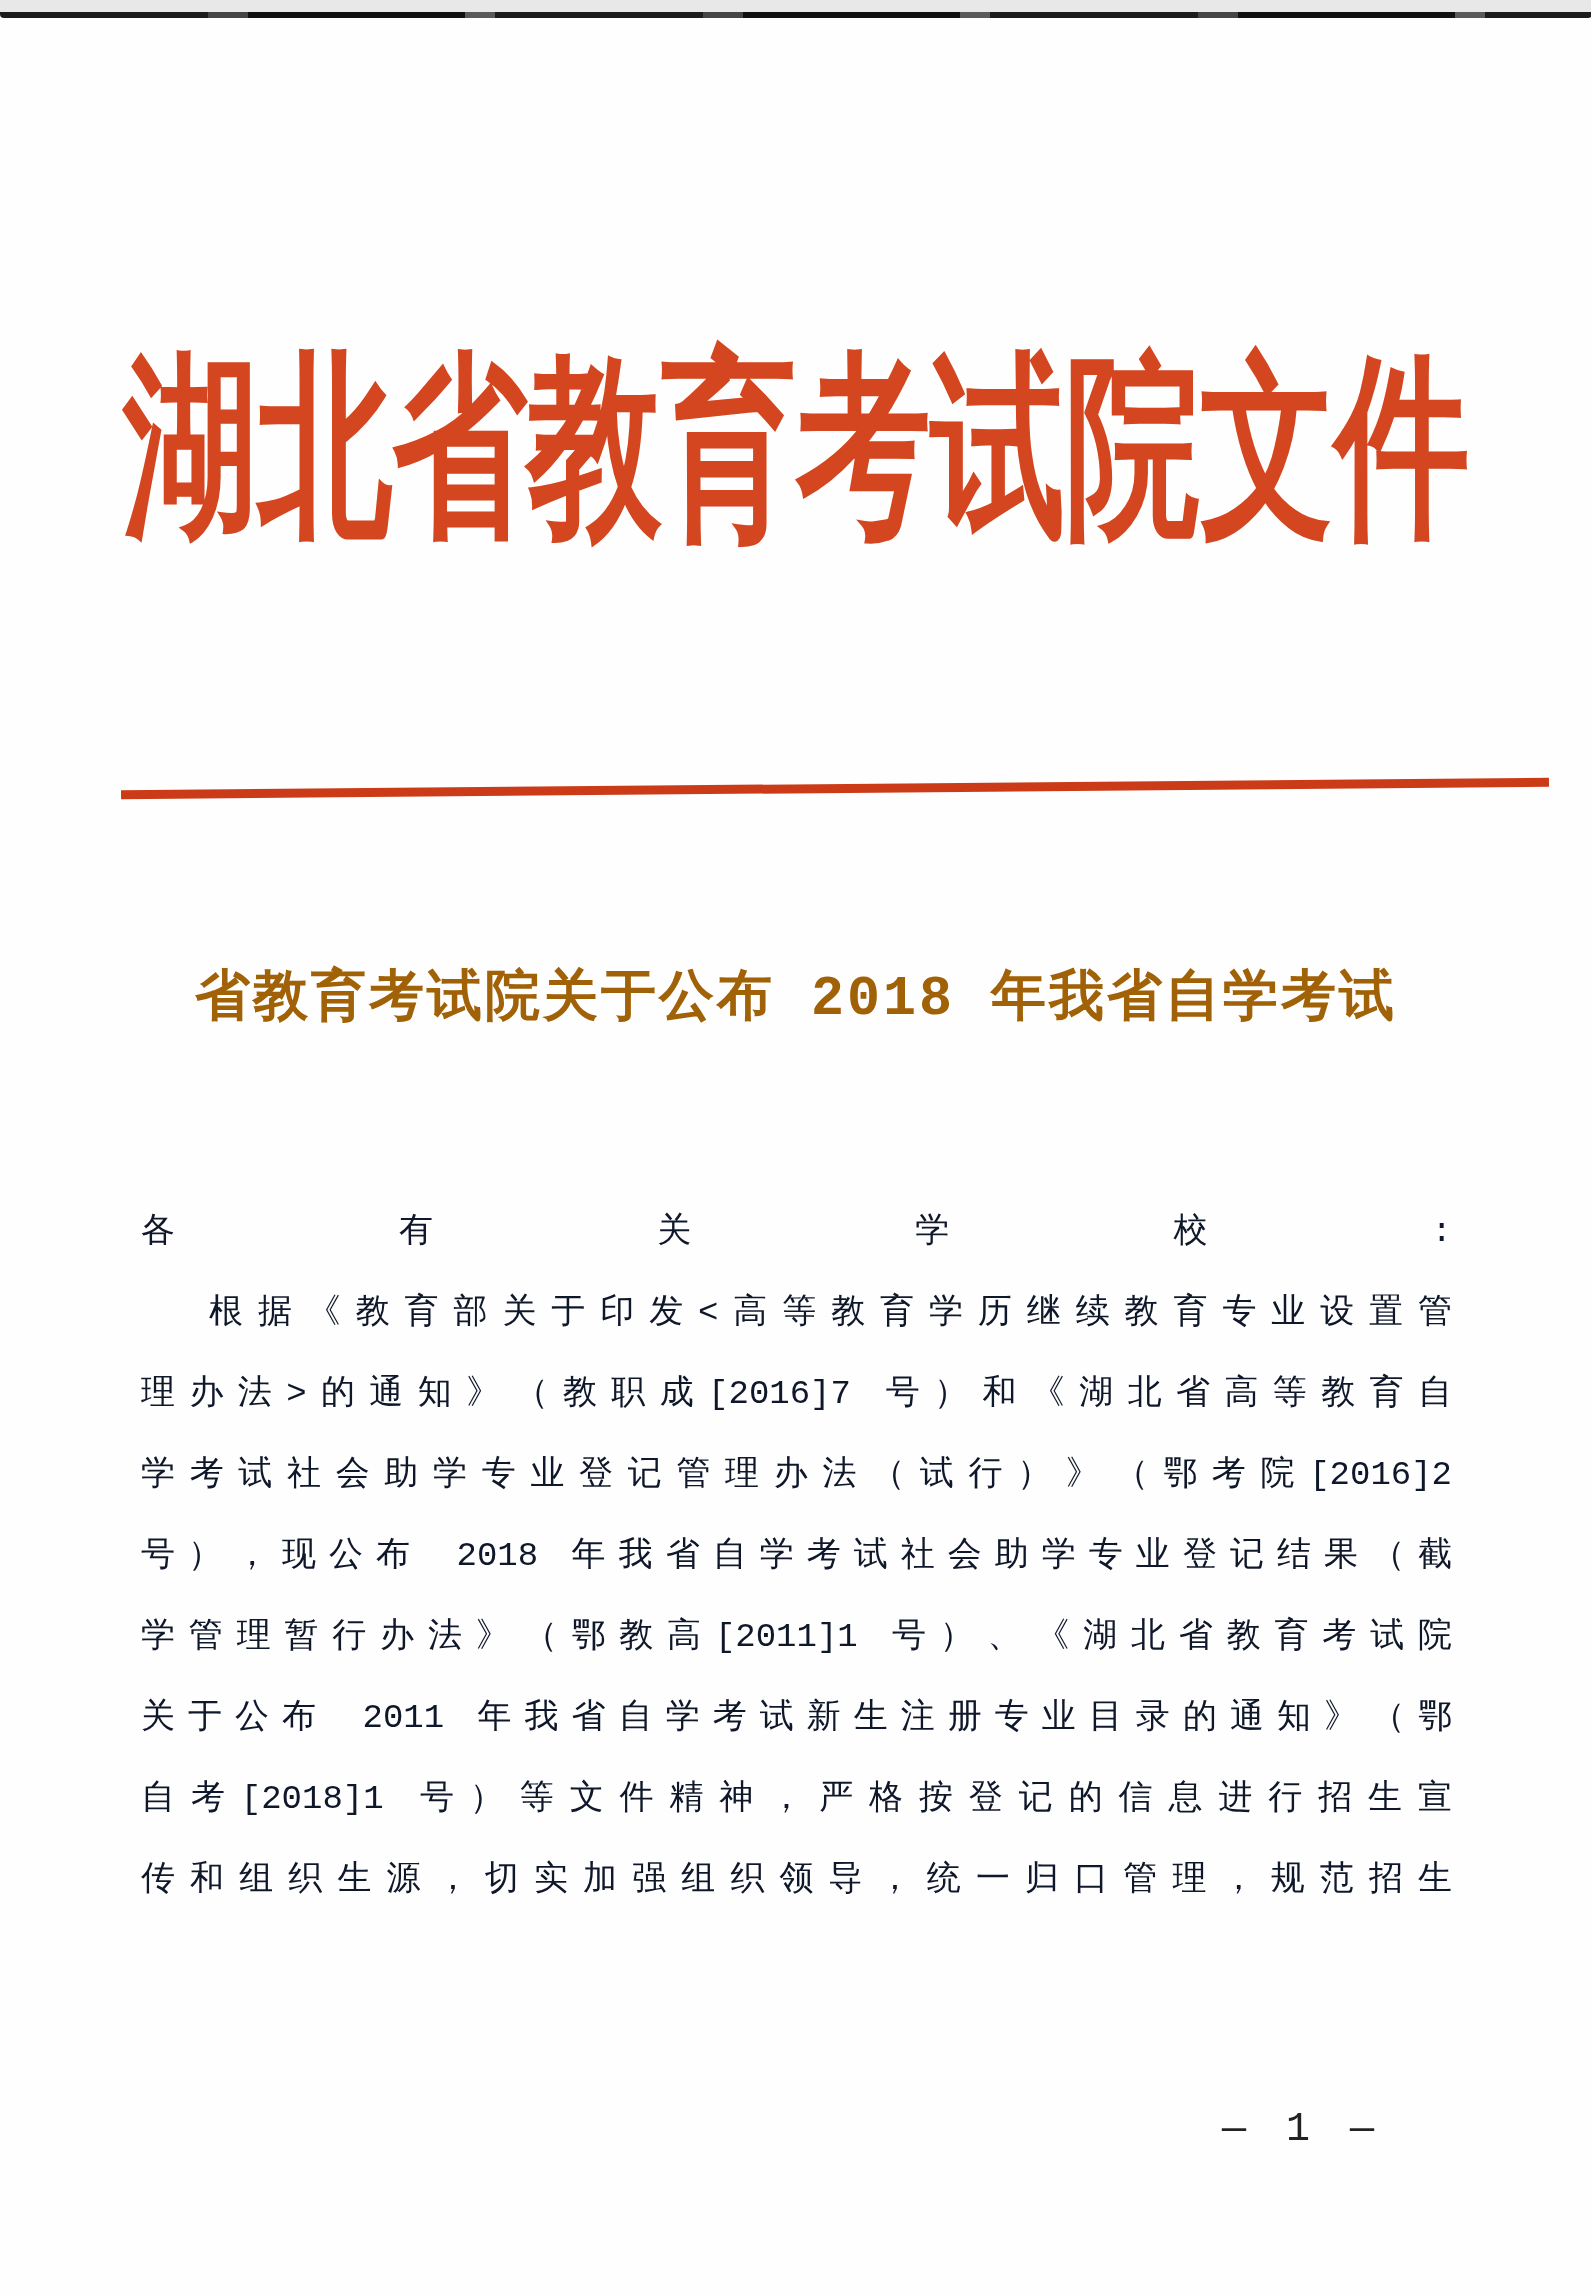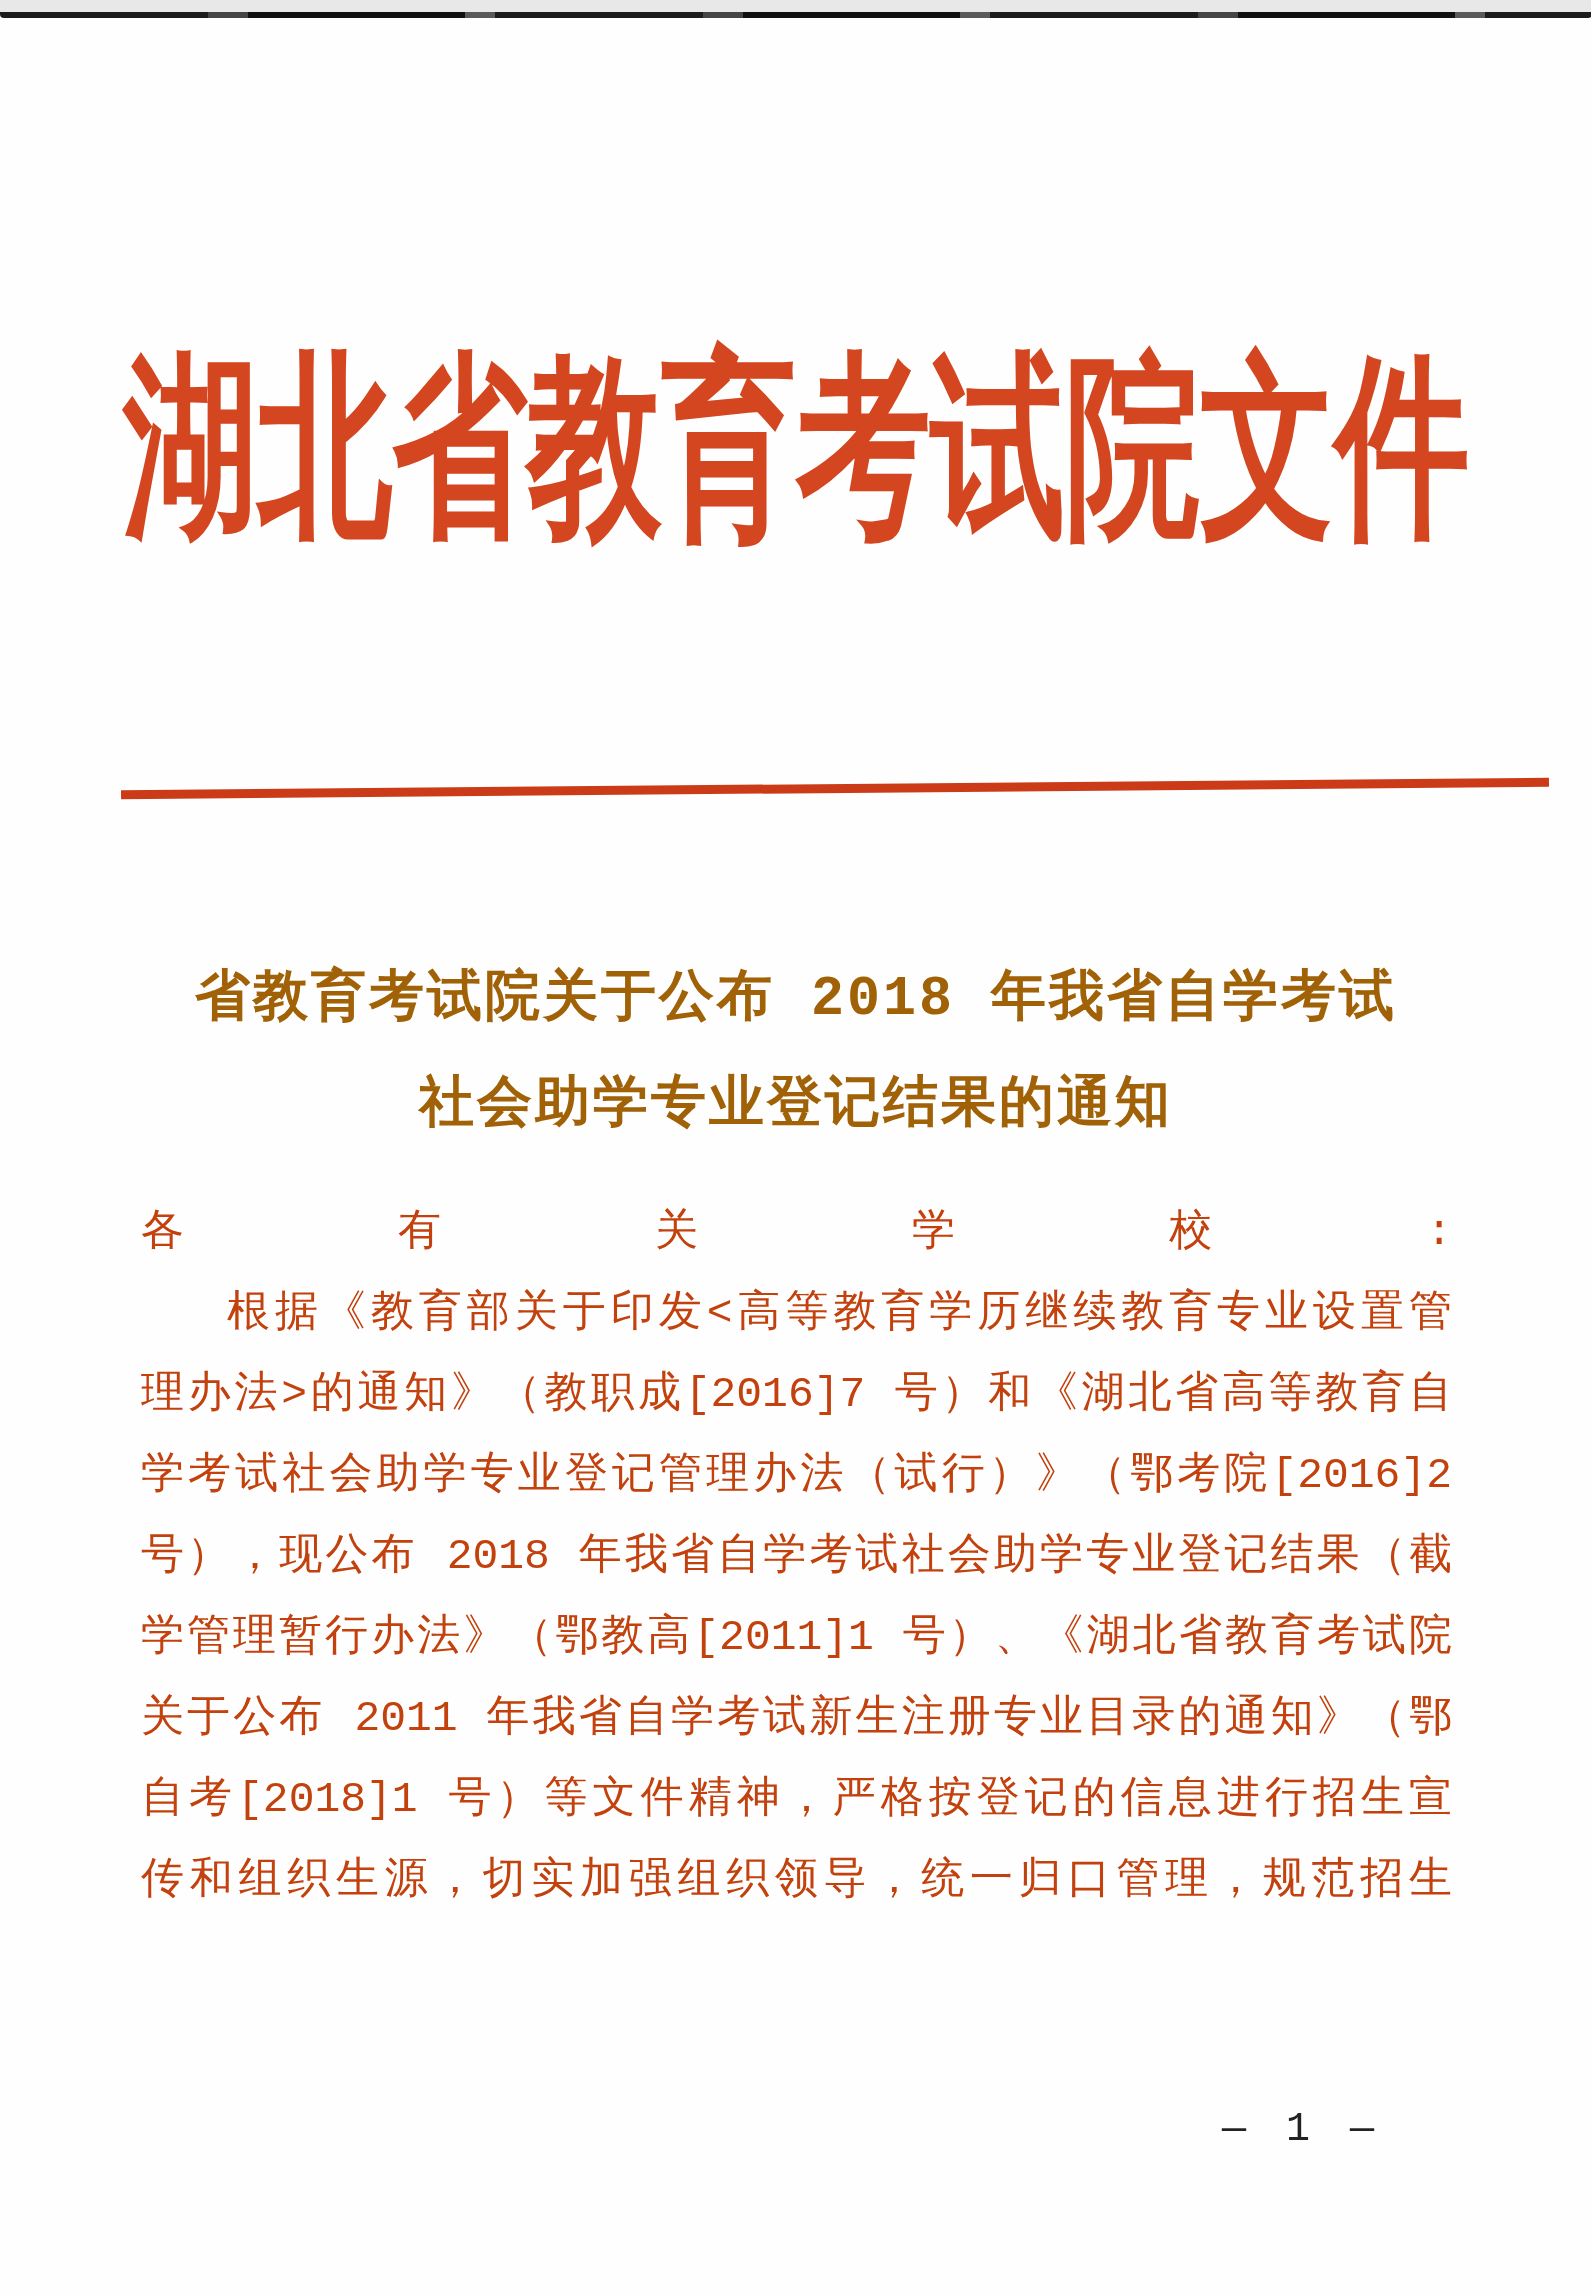--- a/index.html
+++ b/index.html
@@ -63,22 +63,22 @@
     text-align:center;
     font-weight:700;
     font-size:55px;line-height:106px;
     letter-spacing:3px;
     color:#a16207;
   }
 
   
   .body-text{
     position:absolute;top:1180px;left:141px;width:1311px;
-    font-size:43px;line-height:81px;
-    color:#c2410c;
+    font-size:34px;line-height:81px;
+    color:#0f172a;
   }
   .body-line{
     text-align:justify;
     text-align-last:justify;
   }
   .body-line.indent{text-indent:2em;}
   .body-line.short{text-align-last:left;}
   .salutation{text-align:left;}
 
   
@@ -95,21 +95,20 @@
 
   <div class="scan-edge-top"></div>
 
   <div class="header-title">湖北省教育考试院文件</div>
 
 
   <div class="red-divider"></div>
 
   <div class="notice-title">
     <div>省教育考试院关于公布 2018 年我省自学考试</div>
-    <div>社会助学专业登记结果的通知</div>
   </div>
 
   <div class="body-text">
     <div class="body-line salutation">各有关学校:</div>
 
     <div class="body-line indent">根据《教育部关于印发&lt;高等教育学历继续教育专业设置管</div>
     <div class="body-line">理办法&gt;的通知》（教职成[2016]7 号）和《湖北省高等教育自</div>
     <div class="body-line">学考试社会助学专业登记管理办法（试行）》（鄂考院[2016]2</div>
     <div class="body-line">号），现公布 2018 年我省自学考试社会助学专业登记结果（截</div>
 

